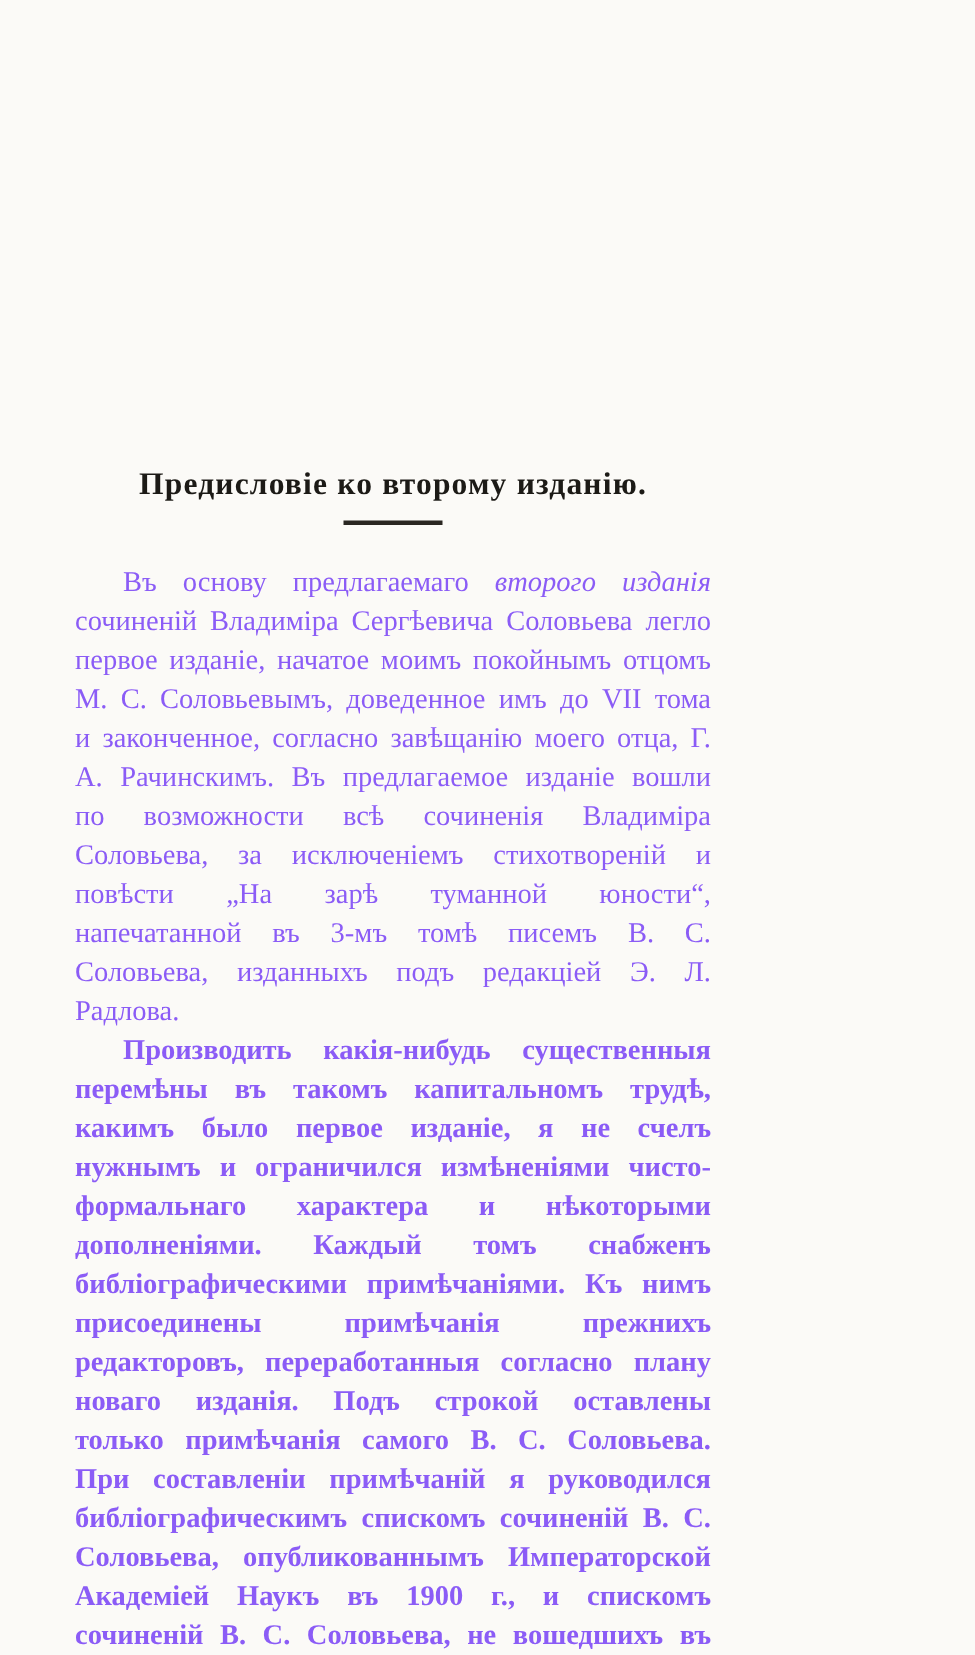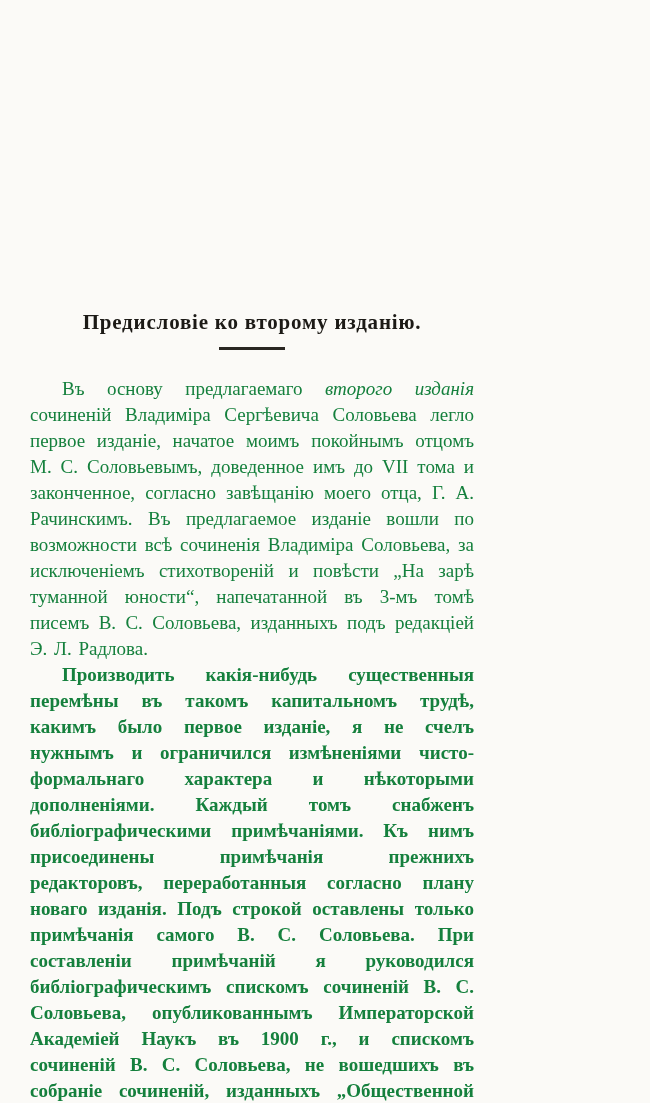--- a/index.html
+++ b/index.html
@@ -11,21 +11,21 @@
     height: 1103px;
     background: #fbfaf7;
     font-family: "Liberation Serif", "DejaVu Serif", serif;
     color: #211e1a;
     overflow: hidden;
   }
   .page {
     box-sizing: border-box;
     width: 522px;
     height: 1103px;
-    padding: 310px 48px 0 30px;
+    padding: 310px 48px 0 50px;
   }
   .heading {
     margin: 0;
     text-align: center;
     font-size: 21px;
     font-weight: bold;
     letter-spacing: 0.8px;
     color: #1c1a16;
   }
   .heading-divider {
@@ -37,21 +37,21 @@
   .body-text {
     margin-top: 26px;
   }
   .body-text p {
     margin: 0;
     text-align: justify;
     text-indent: 32px;
     font-size: 19px;
     line-height: 26px;
     word-spacing: 2px;
-    color: #15803d;
+    color: #8b5cf6;
   }
   .body-text p + p {
     margin-top: 0;
     font-weight: bold;
   }
   em {
     font-style: italic;
   }
 </style>
 </head>

